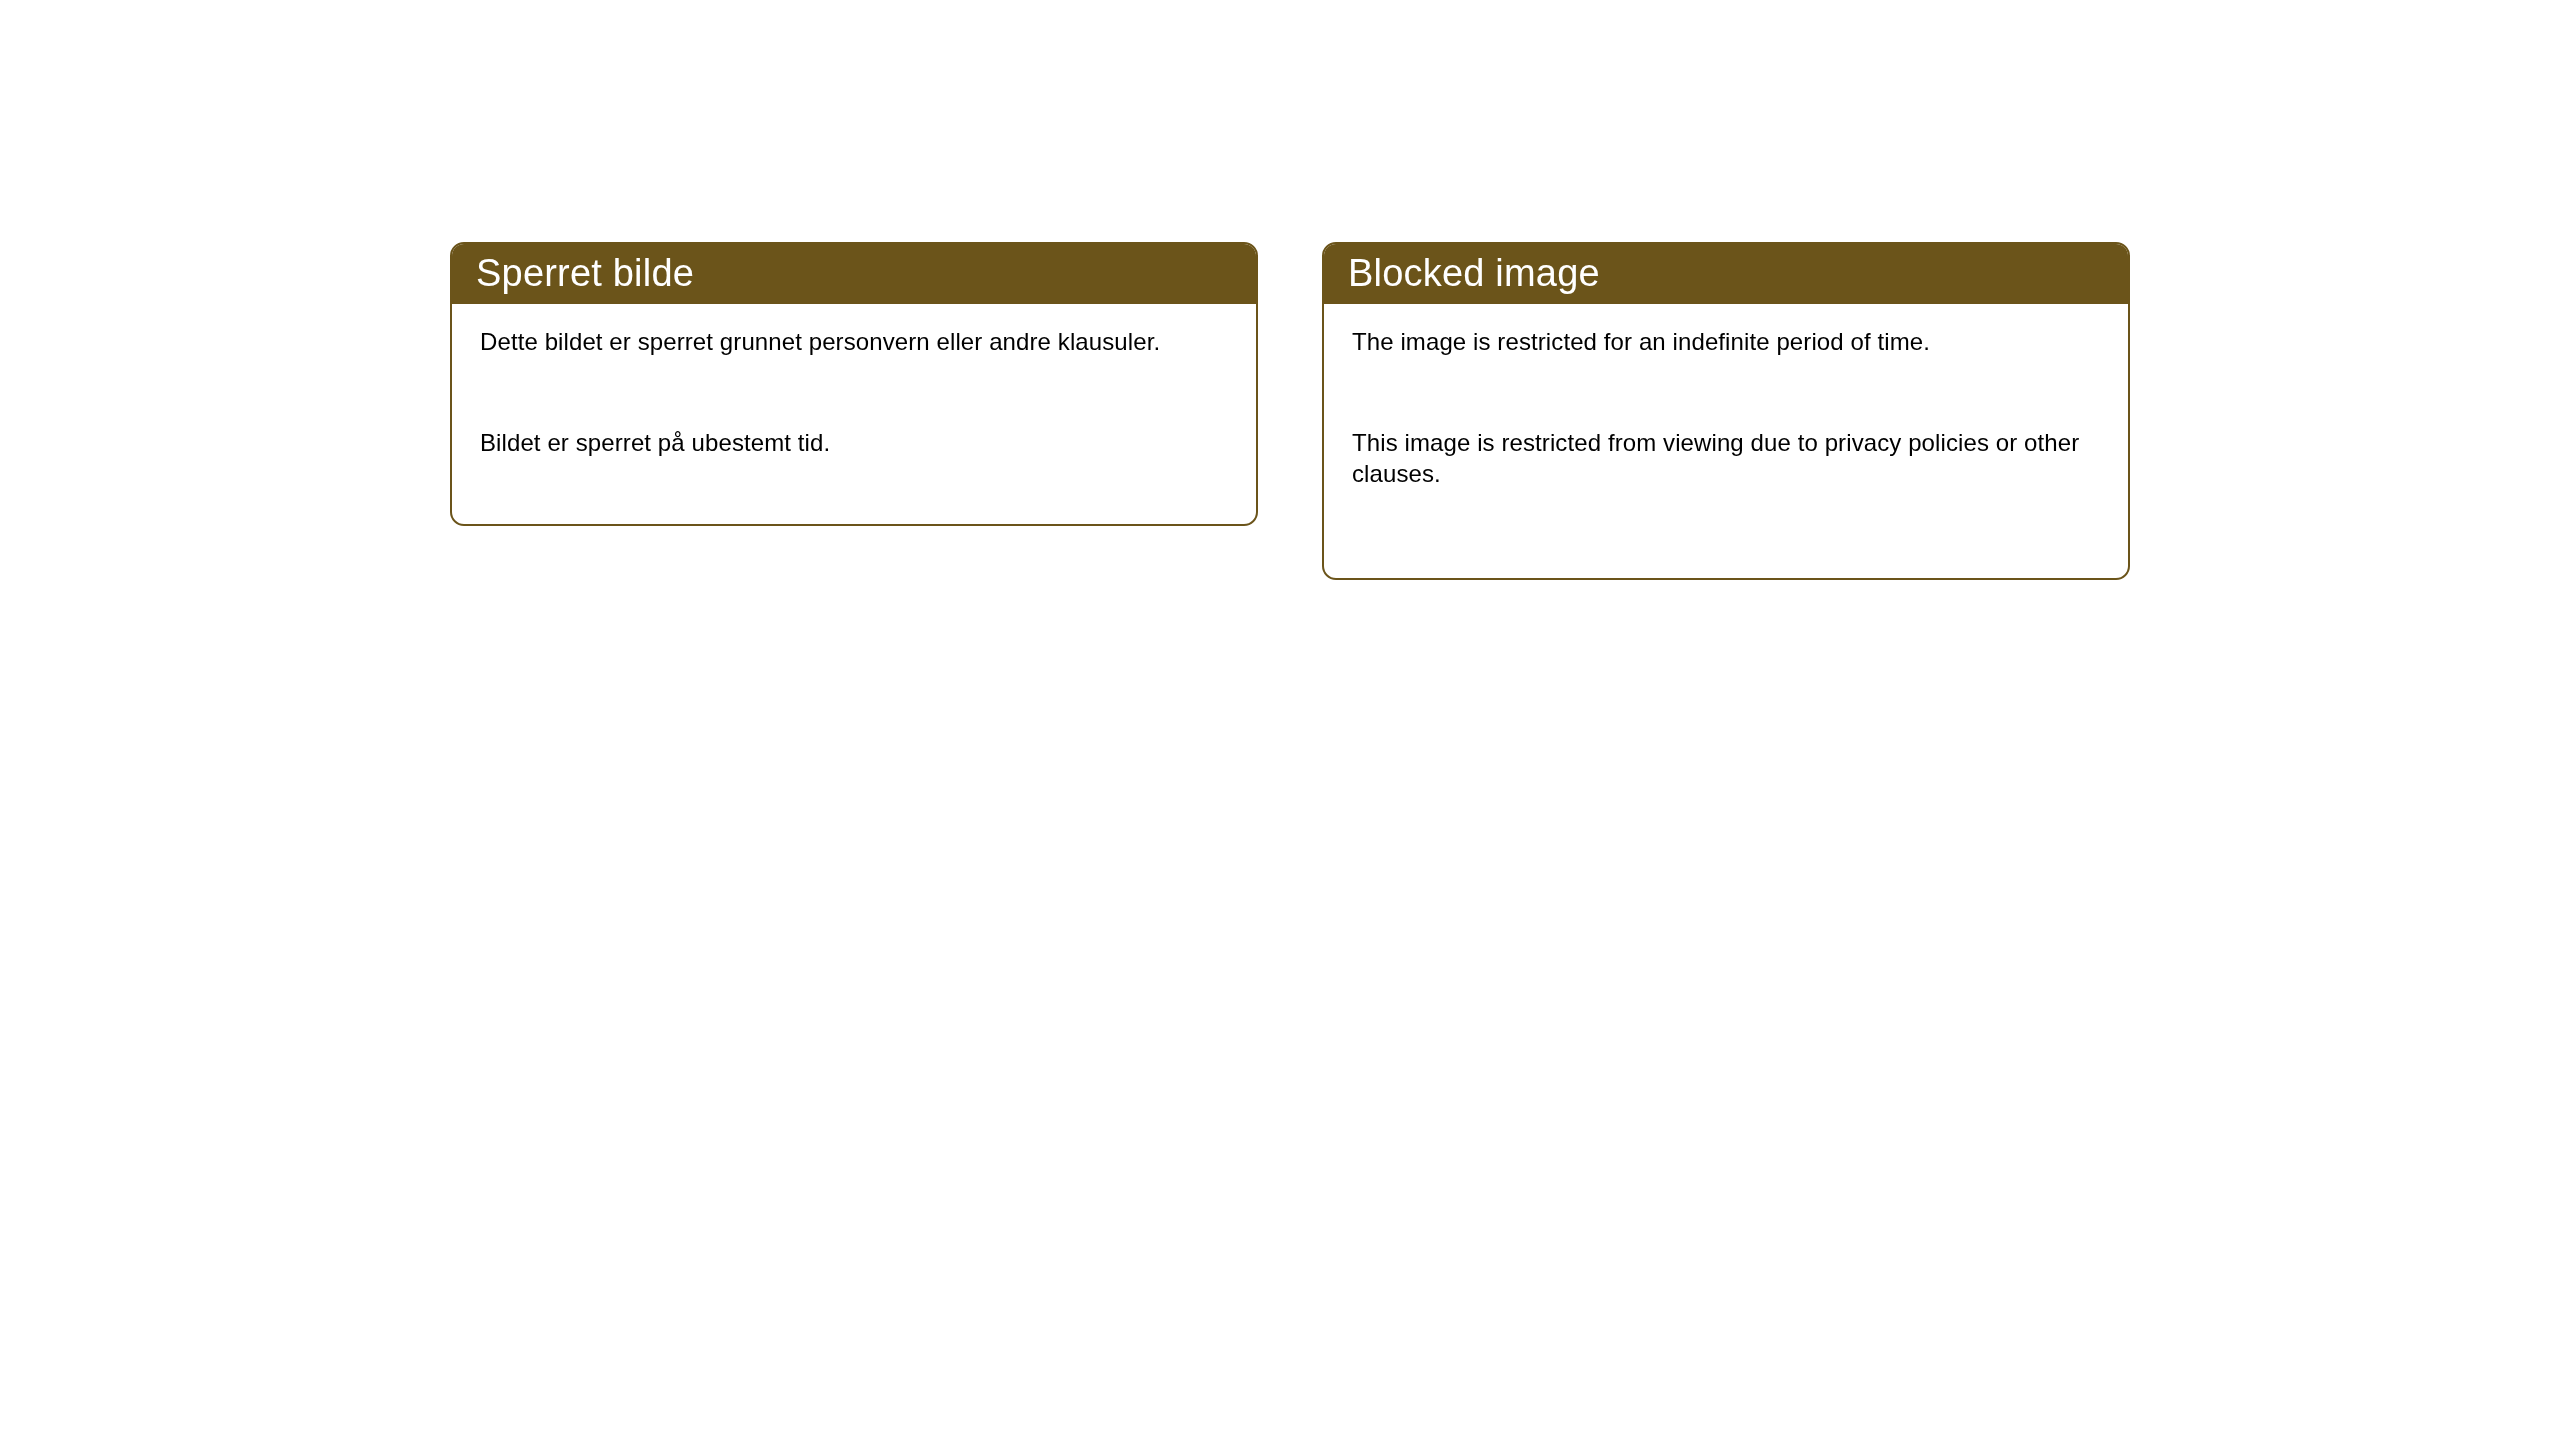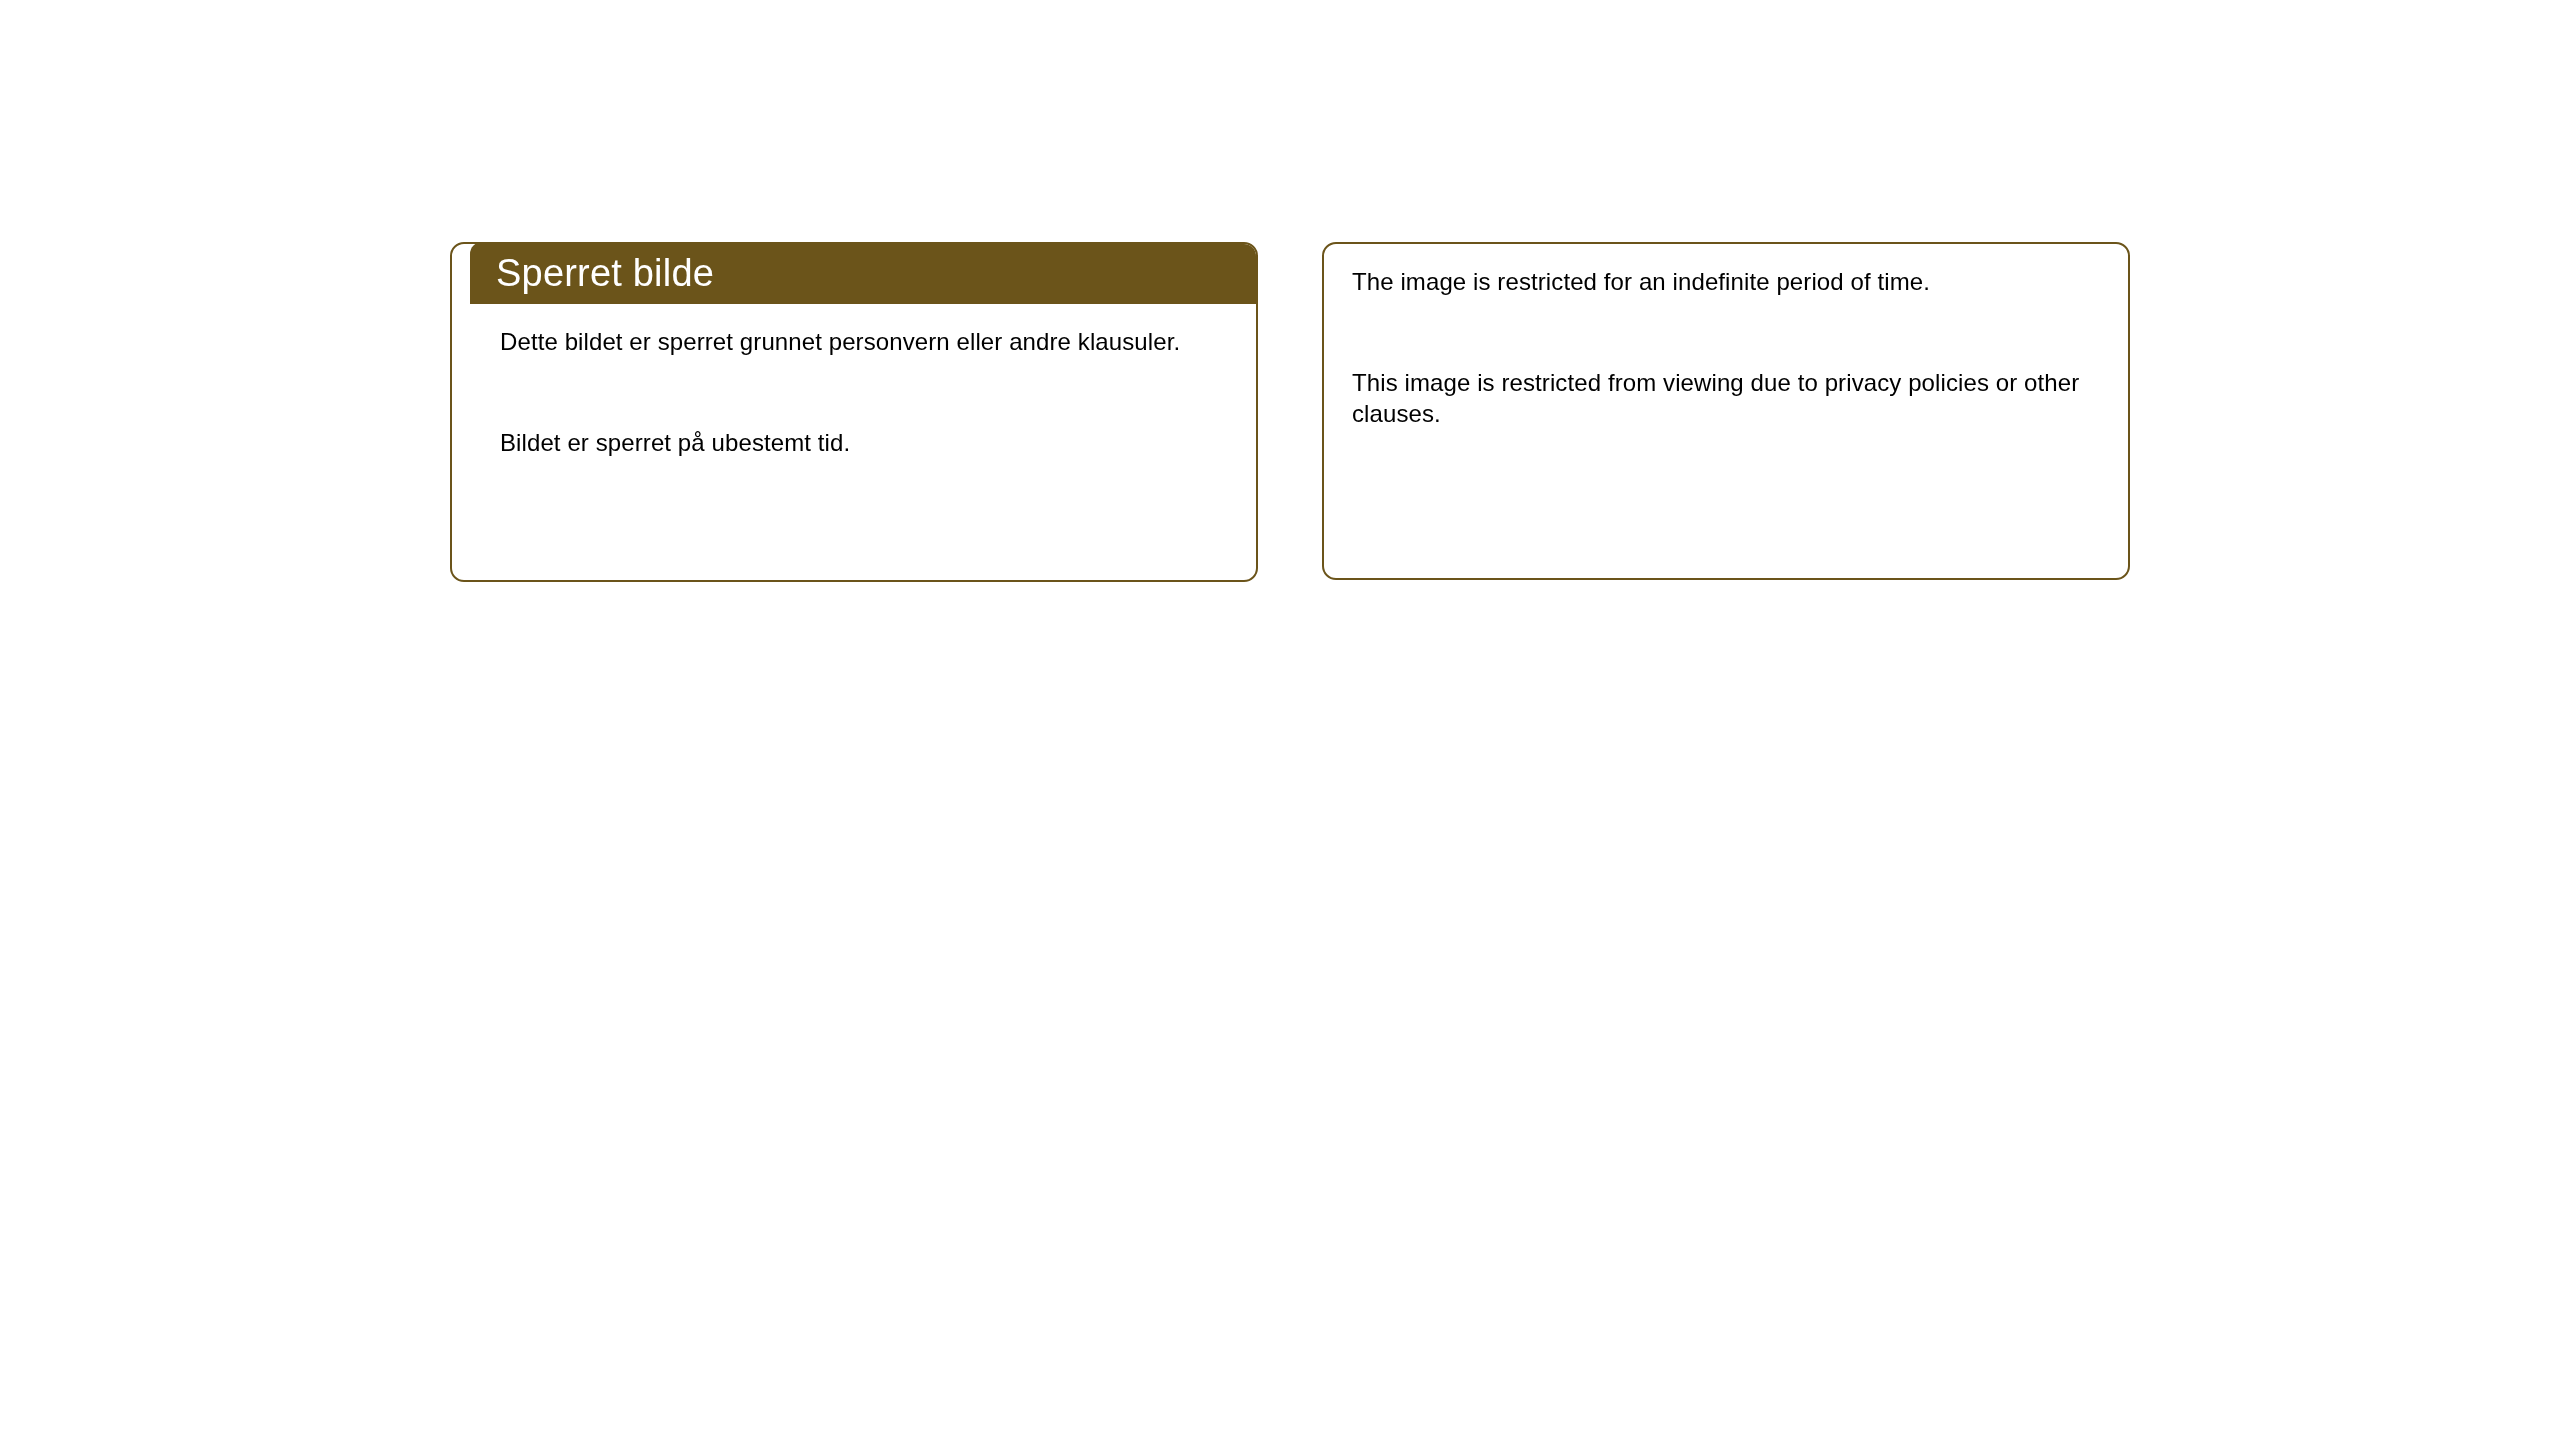--- a/index.html
+++ b/index.html
@@ -29,21 +29,21 @@
     box-sizing: border-box;
     width: 808px;
     background: #ffffff;
     border: 2px solid #6b541a;
     border-radius: 14px;
     overflow: hidden;
     display: flex;
     flex-direction: column;
   }
 
-  .notice-card.card-primary { height: 340px; padding-left: 20px; }
+  .notice-card.card-primary { height: 284px; }
   .notice-card.card-secondary { height: 338px; }
 
   .notice-header {
     background: #6b541a;
     color: #ffffff;
     height: 62px;
     flex: 0 0 62px;
     display: flex;
     align-items: center;
     padding: 0 0 0 26px;
@@ -88,19 +88,22 @@
     <header class="notice-header">
       <h1 class="notice-title">Sperret bilde</h1>
     </header>
     <div class="notice-body">
       <p class="notice-paragraph">Dette bildet er sperret grunnet personvern eller andre klausuler.</p>
       <p class="notice-paragraph">Bildet er sperret på ubestemt tid.</p>
     </div>
   </section>
 
   <section class="notice-card card-secondary">
+    <header class="notice-header">
+      <h1 class="notice-title">Blocked image</h1>
+    </header>
     <div class="notice-body">
       <p class="notice-paragraph">The image is restricted for an indefinite period of time.</p>
       <p class="notice-paragraph">This image is restricted from viewing due to privacy policies or other clauses.</p>
     </div>
   </section>
 
 </div>
 
 </body></html>

